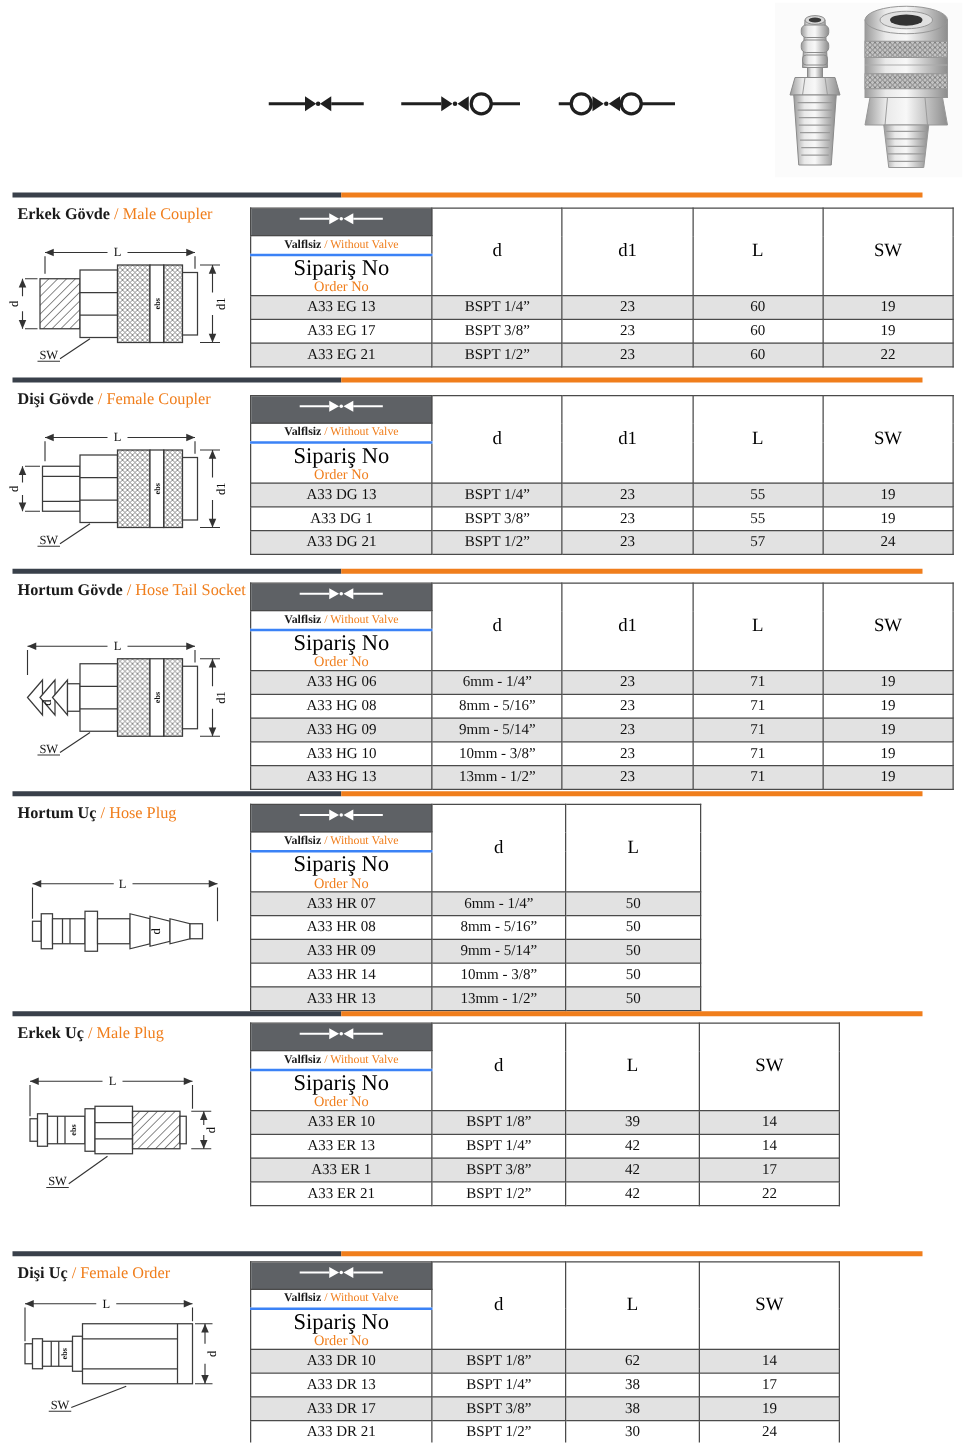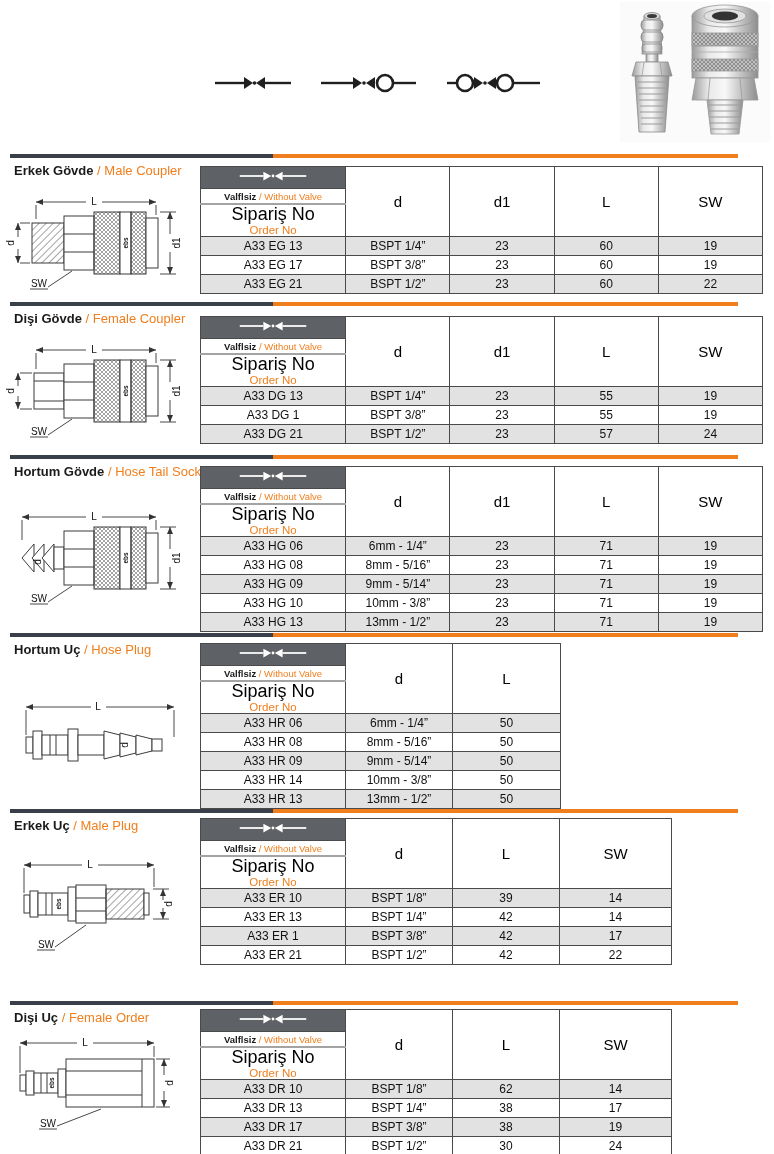--- a/index.html
+++ b/index.html
@@ -5,37 +5,37 @@
   html,body{margin:0;padding:0;background:#fff;}
   body{width:774px;height:1154px;position:relative;font-family:"Liberation Sans",sans-serif;color:#000;overflow:hidden;}
   .page{position:relative;width:774px;height:1154px;background:#fff;}
 
   
   .topzone{position:absolute;left:0;top:0;width:774px;height:152px;}
   .symbols{position:absolute;left:213px;top:70px;display:flex;gap:26px;align-items:center;}
   .photo{position:absolute;right:4px;top:2px;}
 
   
-  .section{position:absolute;left:0;width:748px;}
+  .section{position:absolute;left:0;width:748px;font-family:Liberation Serif, serif;}
   .divider{position:absolute;top:0;left:10px;right:10px;height:4px;display:flex;}
   .divider .dk{width:263px;height:100%;}
   .divider .og{flex:1;height:100%;}
   .sec-title{position:absolute;left:14px;top:9px;font-size:13px;white-space:nowrap;}
   .t-tr{font-weight:bold;color:#1a1a1a;}
   .t-sep,.t-en{color:#F07E1C;}
   .drawing{position:absolute;left:6px;}
 
   
   table.spec{position:absolute;left:200px;border-collapse:collapse;background:#fff;table-layout:fixed;}
   .spec th,.spec td{border:1px solid #4a4a4a;padding:0;text-align:center;vertical-align:middle;font-weight:normal;}
   .spec{border:1px solid #3c3c3c;}
   .spec td{height:18px;font-size:12px;color:#111;}
   .spec tbody tr:nth-child(odd) td{background:#E2E2E2;}
   th.sym{background:#5E6165;height:21px;}
-  th.valve{height:14px;font-size:9.5px;border-bottom:2px solid #a3a3a3;background:#fff;}
+  th.valve{height:14px;font-size:9.5px;border-bottom:2px solid #3b82f6;background:#fff;}
   .v-tr{color:#1a1a1a;font-weight:bold;}
   .v-sep,.v-en{color:#F07E1C;}
   th.order{height:27px;line-height:1.05;background:#fff;}
   .o-tr{font-size:18px;color:#000;}
   .o-en{font-size:11.5px;color:#F07E1C;}
   th.colh{font-size:15px;background:#fff;}
 
   
   .p{stroke:#3b3b3b;stroke-width:1;}
   .dim{stroke:#333;stroke-width:0.9;}
@@ -536,21 +536,21 @@
           </tr>
         <tr>
             <th class="order">
               <div class="o-tr">Sipariş No</div>
               <div class="o-en">Order No</div>
             </th>
           </tr>
       </thead>
       <tbody>
           <tr>
-            <td>A33 HR 06</td>
+            <td>A33 HR 07</td>
             <td>6mm - 1/4”</td>
             <td>50</td>
           </tr>
           <tr>
             <td>A33 HR 08</td>
             <td>8mm - 5/16”</td>
             <td>50</td>
           </tr>
           <tr>
             <td>A33 HR 09</td>

